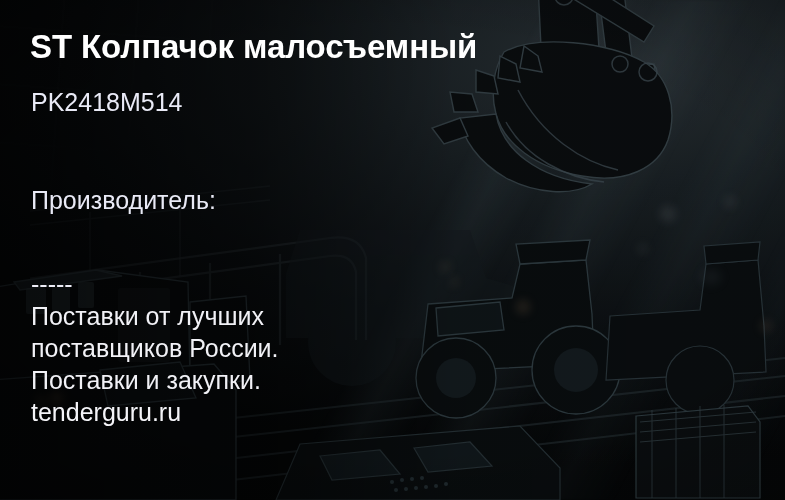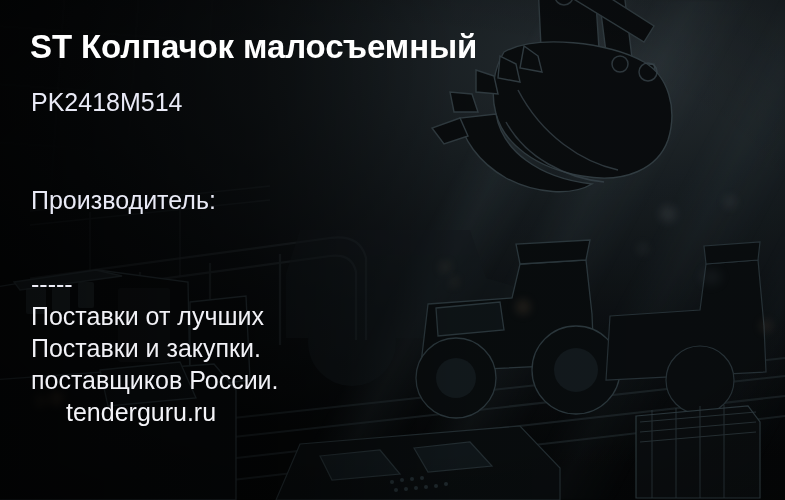--- a/index.html
+++ b/index.html
@@ -109,21 +109,21 @@
   #block-article { top: 86px; }
   #block-maker   { top: 184px; }
   #block-promo   { top: 268px; }
   .promo-rule {
     font-size: 25px;
     line-height: 32px;
     letter-spacing: 0px;
     color: #ededf7;
   }
   .promo-line { color: #f1f1f6; }
-  #site-line { color: #f4f4f8; margin-left: 35px; }
+  #site-line { color: #f4f4f8; }
 </style>
 </head>
 <body>
 
 <div id="card">
 
   <div class="bg-layer" id="bg-base"></div>
   <div class="bg-layer" id="bg-shafts"></div>
   <div class="bg-layer" id="bg-grid"></div>
 
@@ -290,19 +290,19 @@
       <div>PK2418M514</div>
     </div>
 
     <div class="info-block" id="block-maker">
       <div>Производитель:</div>
     </div>
 
     <div class="info-block" id="block-promo">
       <div class="promo-rule">-----</div>
       <div class="promo-line">Поставки от лучших</div>
+      <div class="promo-line">поставщиков России.</div>
       <div class="promo-line">Поставки и закупки.</div>
-      <div class="promo-line">поставщиков России.</div>
       <div id="site-line">tenderguru.ru</div>
     </div>
 
   </div>
 </div>
 
 </body></html>

